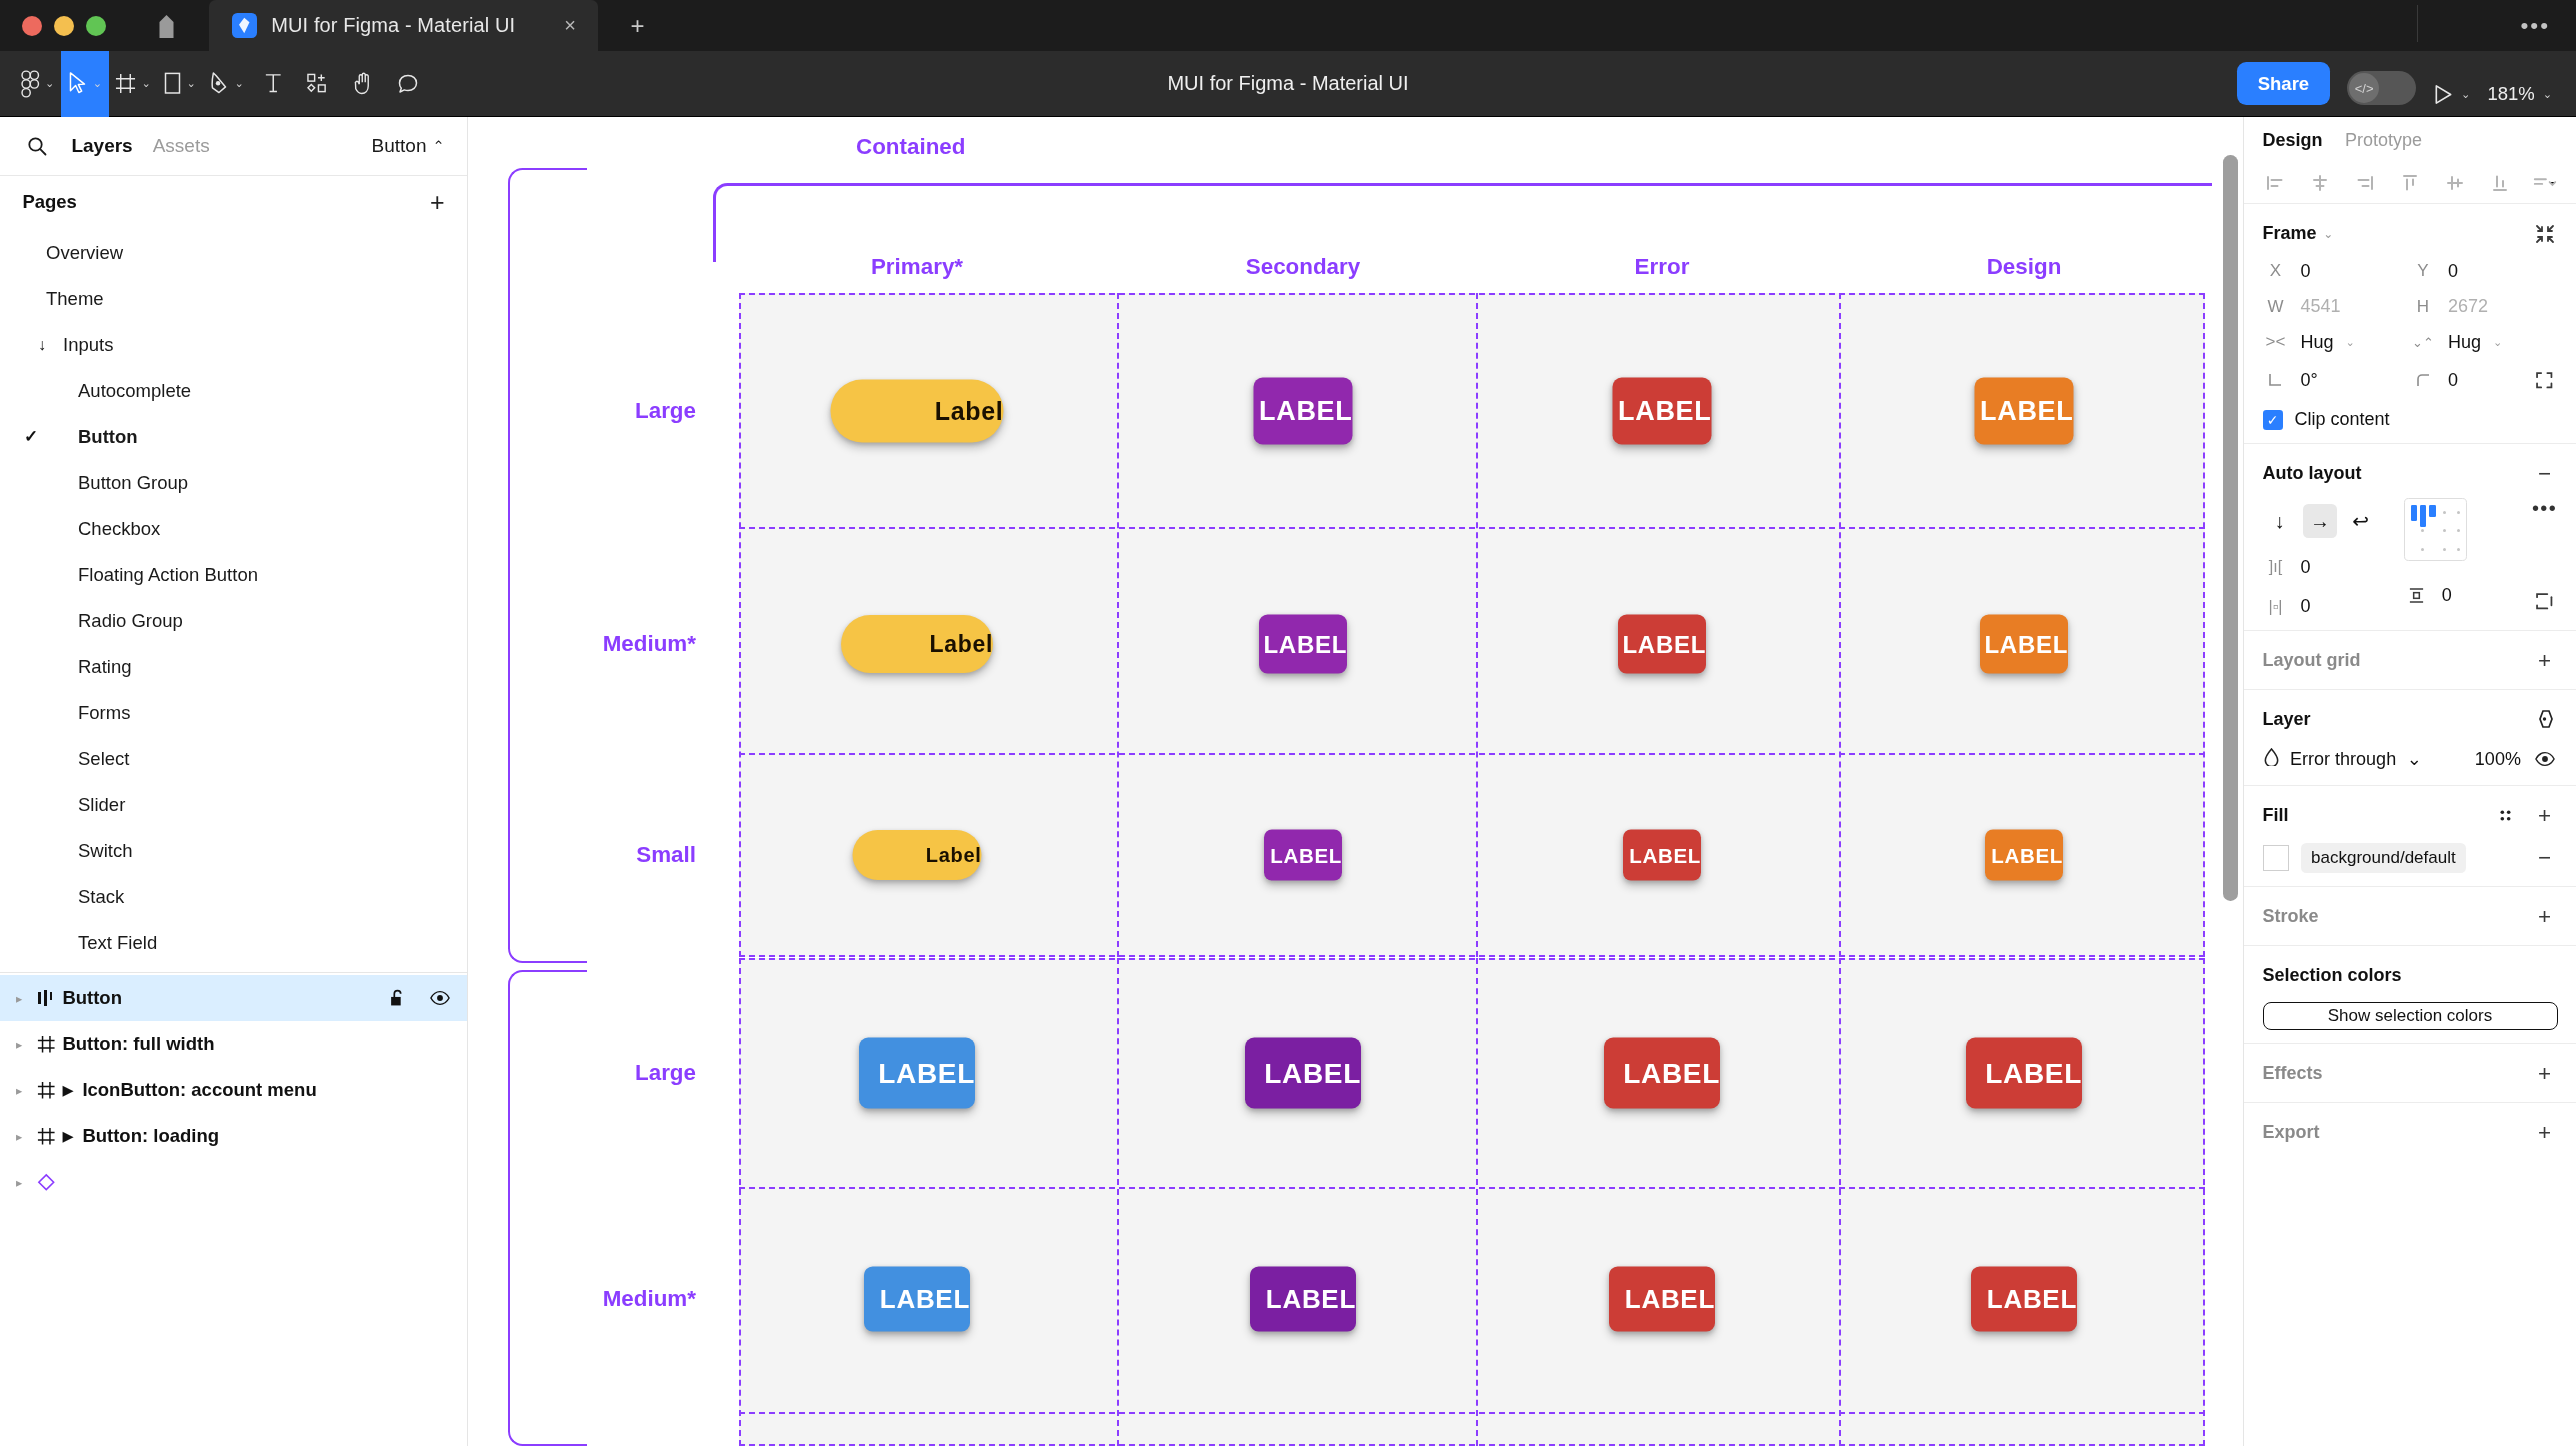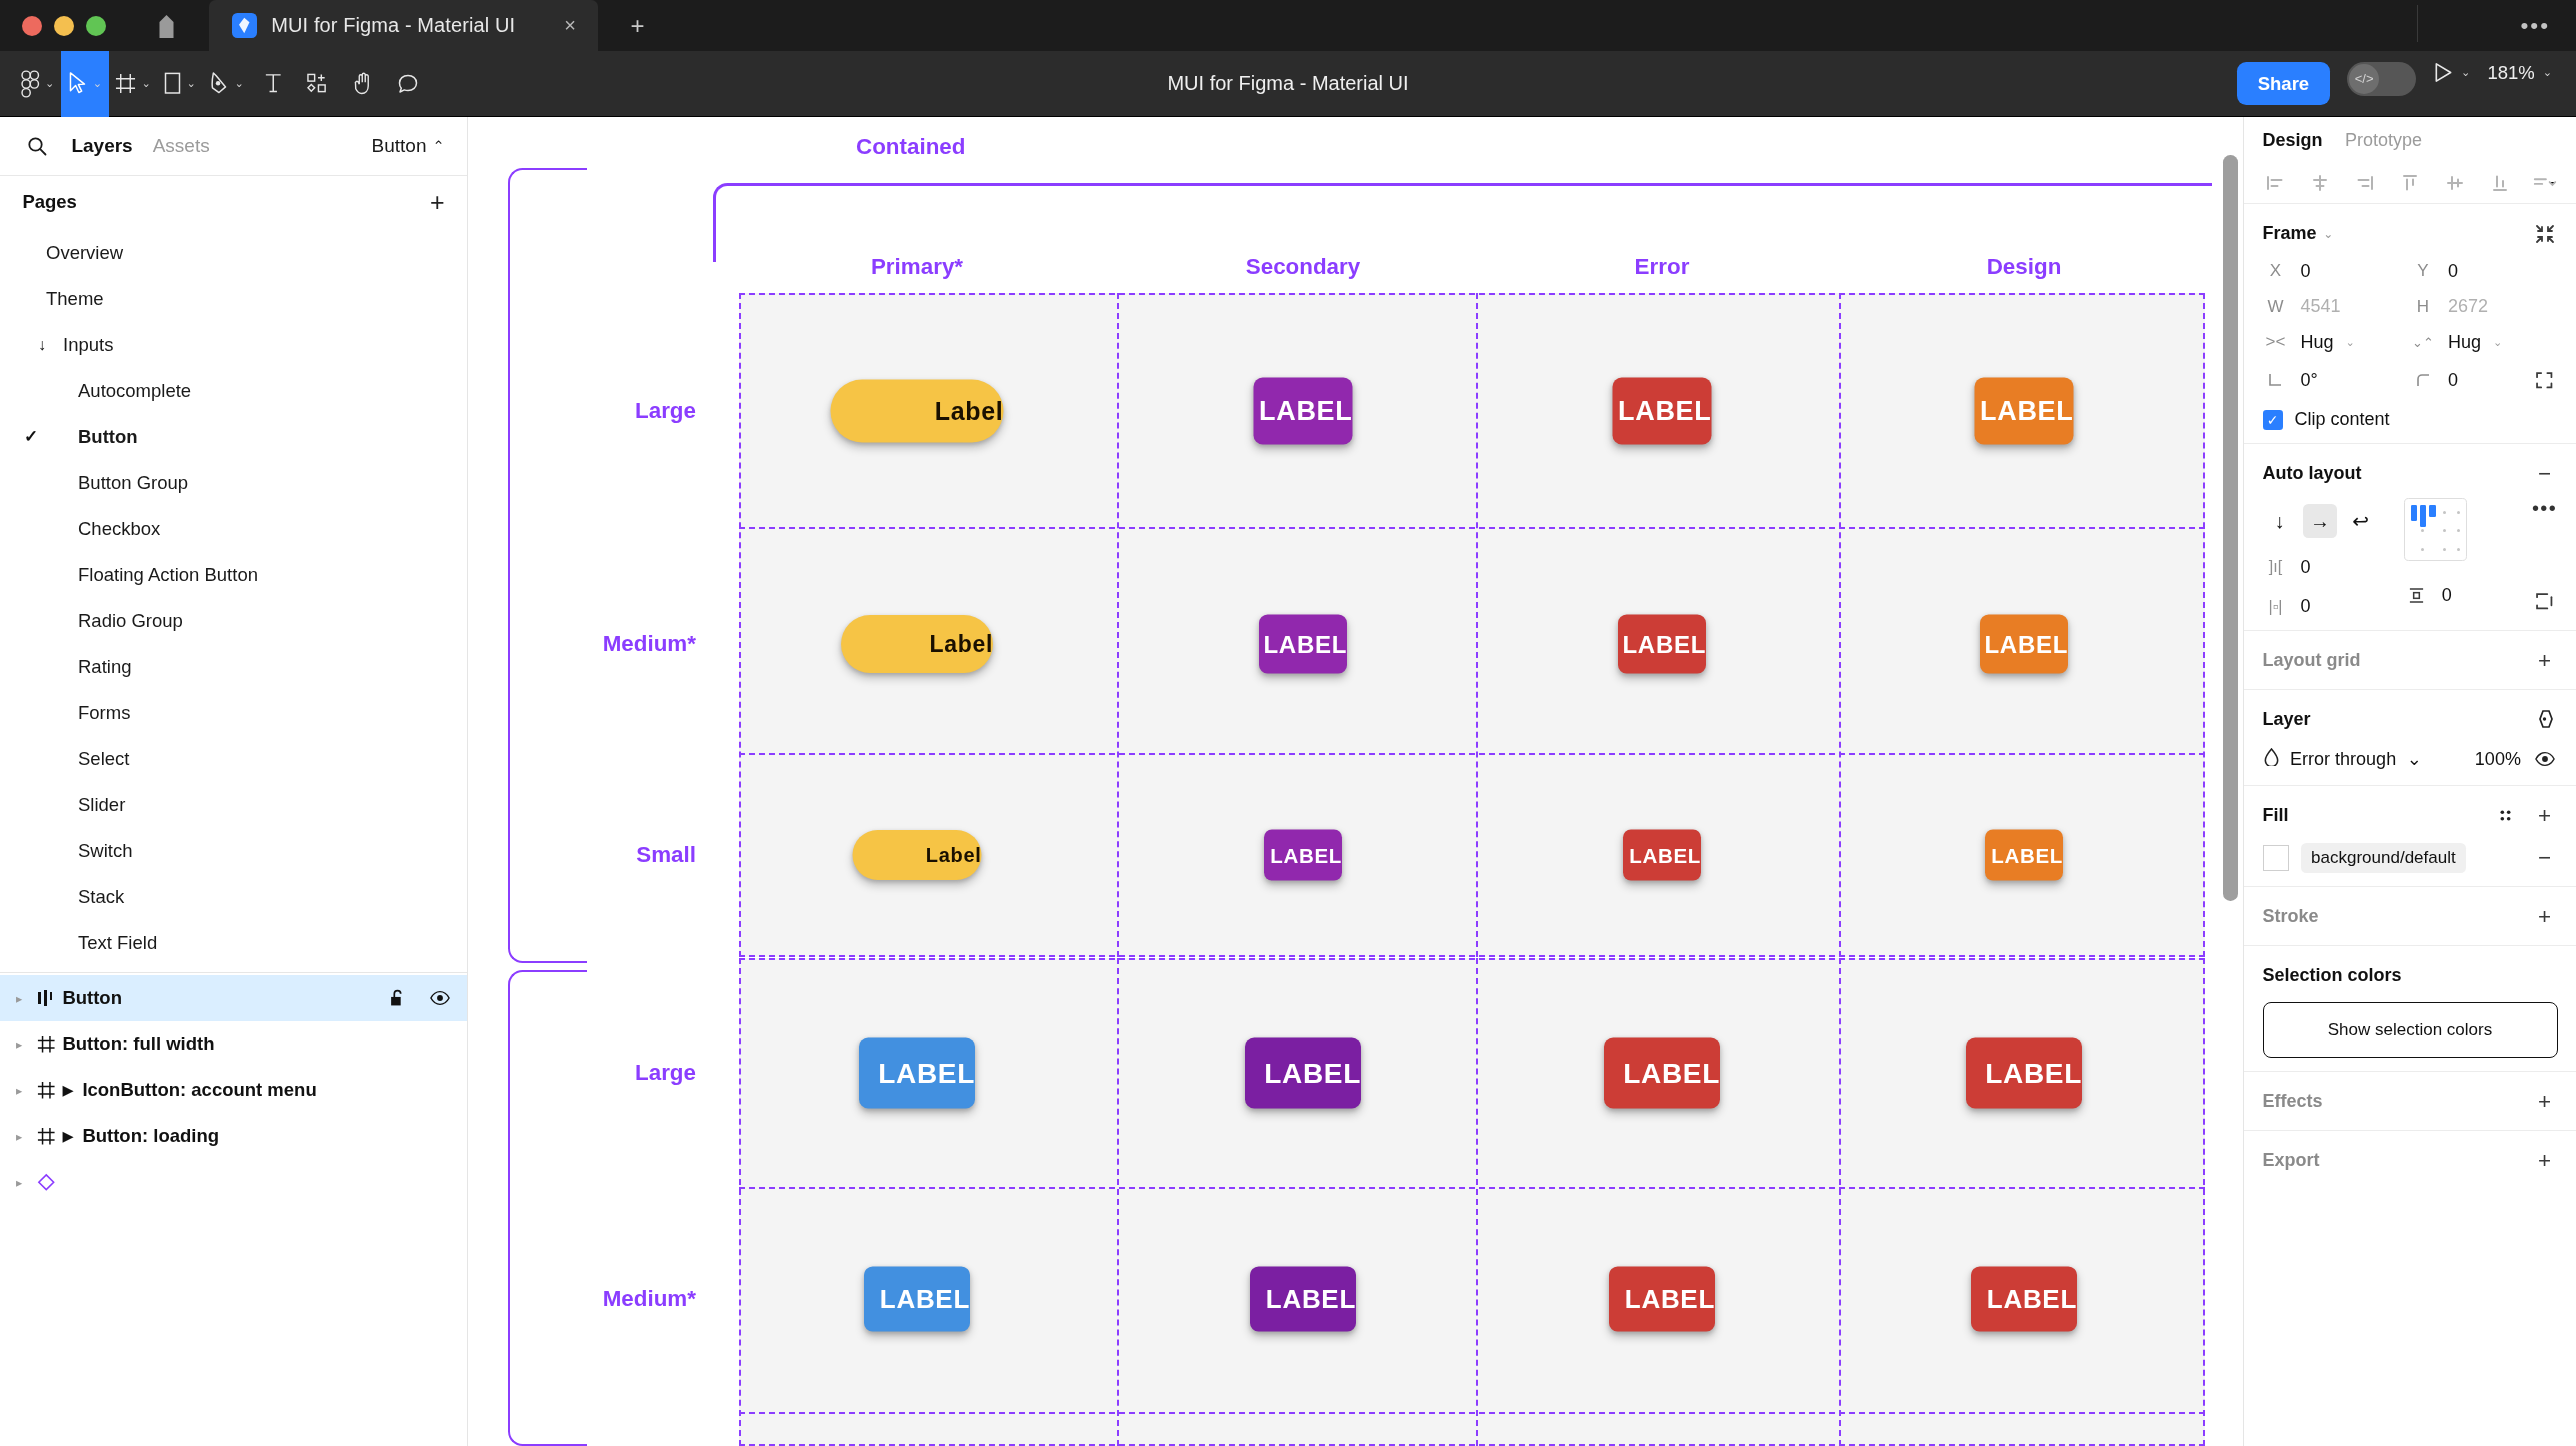--- a/index.html
+++ b/index.html
@@ -53,21 +53,21 @@
     height:66px; min-width:45px; padding:0 6.6px; display:flex; align-items:center; justify-content:center;
     gap:4px; color:#e6e6e6; cursor:pointer;
   }
   .tool.first { margin-left:14.5px; }
   .tool.active { background:#2a7fff; }
   .caret { font-size:11.2px; color:#d8d8d8; margin-left:1.3px; }
   .toolbar-title {
     position:absolute; left:0; right:0; text-align:center; color:#efefef;
     font-size:20px; pointer-events:none;
   }
-  .toolbar-right { margin-left:auto; display:flex; align-items:flex-start; gap:17px; padding-right:24px; }
+  .toolbar-right { margin-left:auto; display:flex; align-items:flex-end; gap:17px; padding-right:24px; }
   .share-btn {
     background:#2a7fff; color:#fff; font-size:18.5px; font-weight:bold; border:none; border-radius:9.2px;
     padding:10.6px 21px; cursor:pointer;
   }
   .code-toggle {
     width:69px; height:34px; border-radius:17px; background:#565656; position:relative; cursor:pointer;
   }
   .code-knob {
     position:absolute; left:2px; top:2px; width:30px; height:30px; border-radius:50%;
     background:#6e6e6e; display:flex; align-items:center; justify-content:center;
@@ -210,21 +210,21 @@
   .al-mini .bar { position:absolute; background:#2a7fff; border-radius:1.3px; }
   .al-mini .dt { position:absolute; width:3.3px; height:3.3px; border-radius:50%; background:#c4c4c4; }
   .lyr-row { display:flex; align-items:center; gap:10.6px; margin-top:12px; font-size:18px; color:#111; }
   .fill-row { display:flex; align-items:center; gap:12px; margin-top:12px; }
   .swatch { width:26px; height:26px; border:0.7px solid #cfcfcf; background:#fff; cursor:pointer; }
   .chip {
     background:#f0f0f0; border-radius:5.3px; padding:5.3px 10.6px; font-size:17px; color:#111;
     cursor:pointer;
   }
   .sel-btn {
-    width:100%; height:56px; border:1.3px solid #111; border-radius:8px; background:#fff;
+    width:100%; height:28px; border:1.3px solid #111; border-radius:8px; background:#fff;
     font-size:17px; color:#111; cursor:pointer; margin-top:12px;
     font-family:"Liberation Sans", sans-serif;
   }
   .minus { font-size:22.4px; color:#3a3a3a; line-height:.6; }
   .plus  { font-size:22.4px; color:#3a3a3a; line-height:.6; }
 </style>
 </head>
 <body>
 
 <div class="app">

